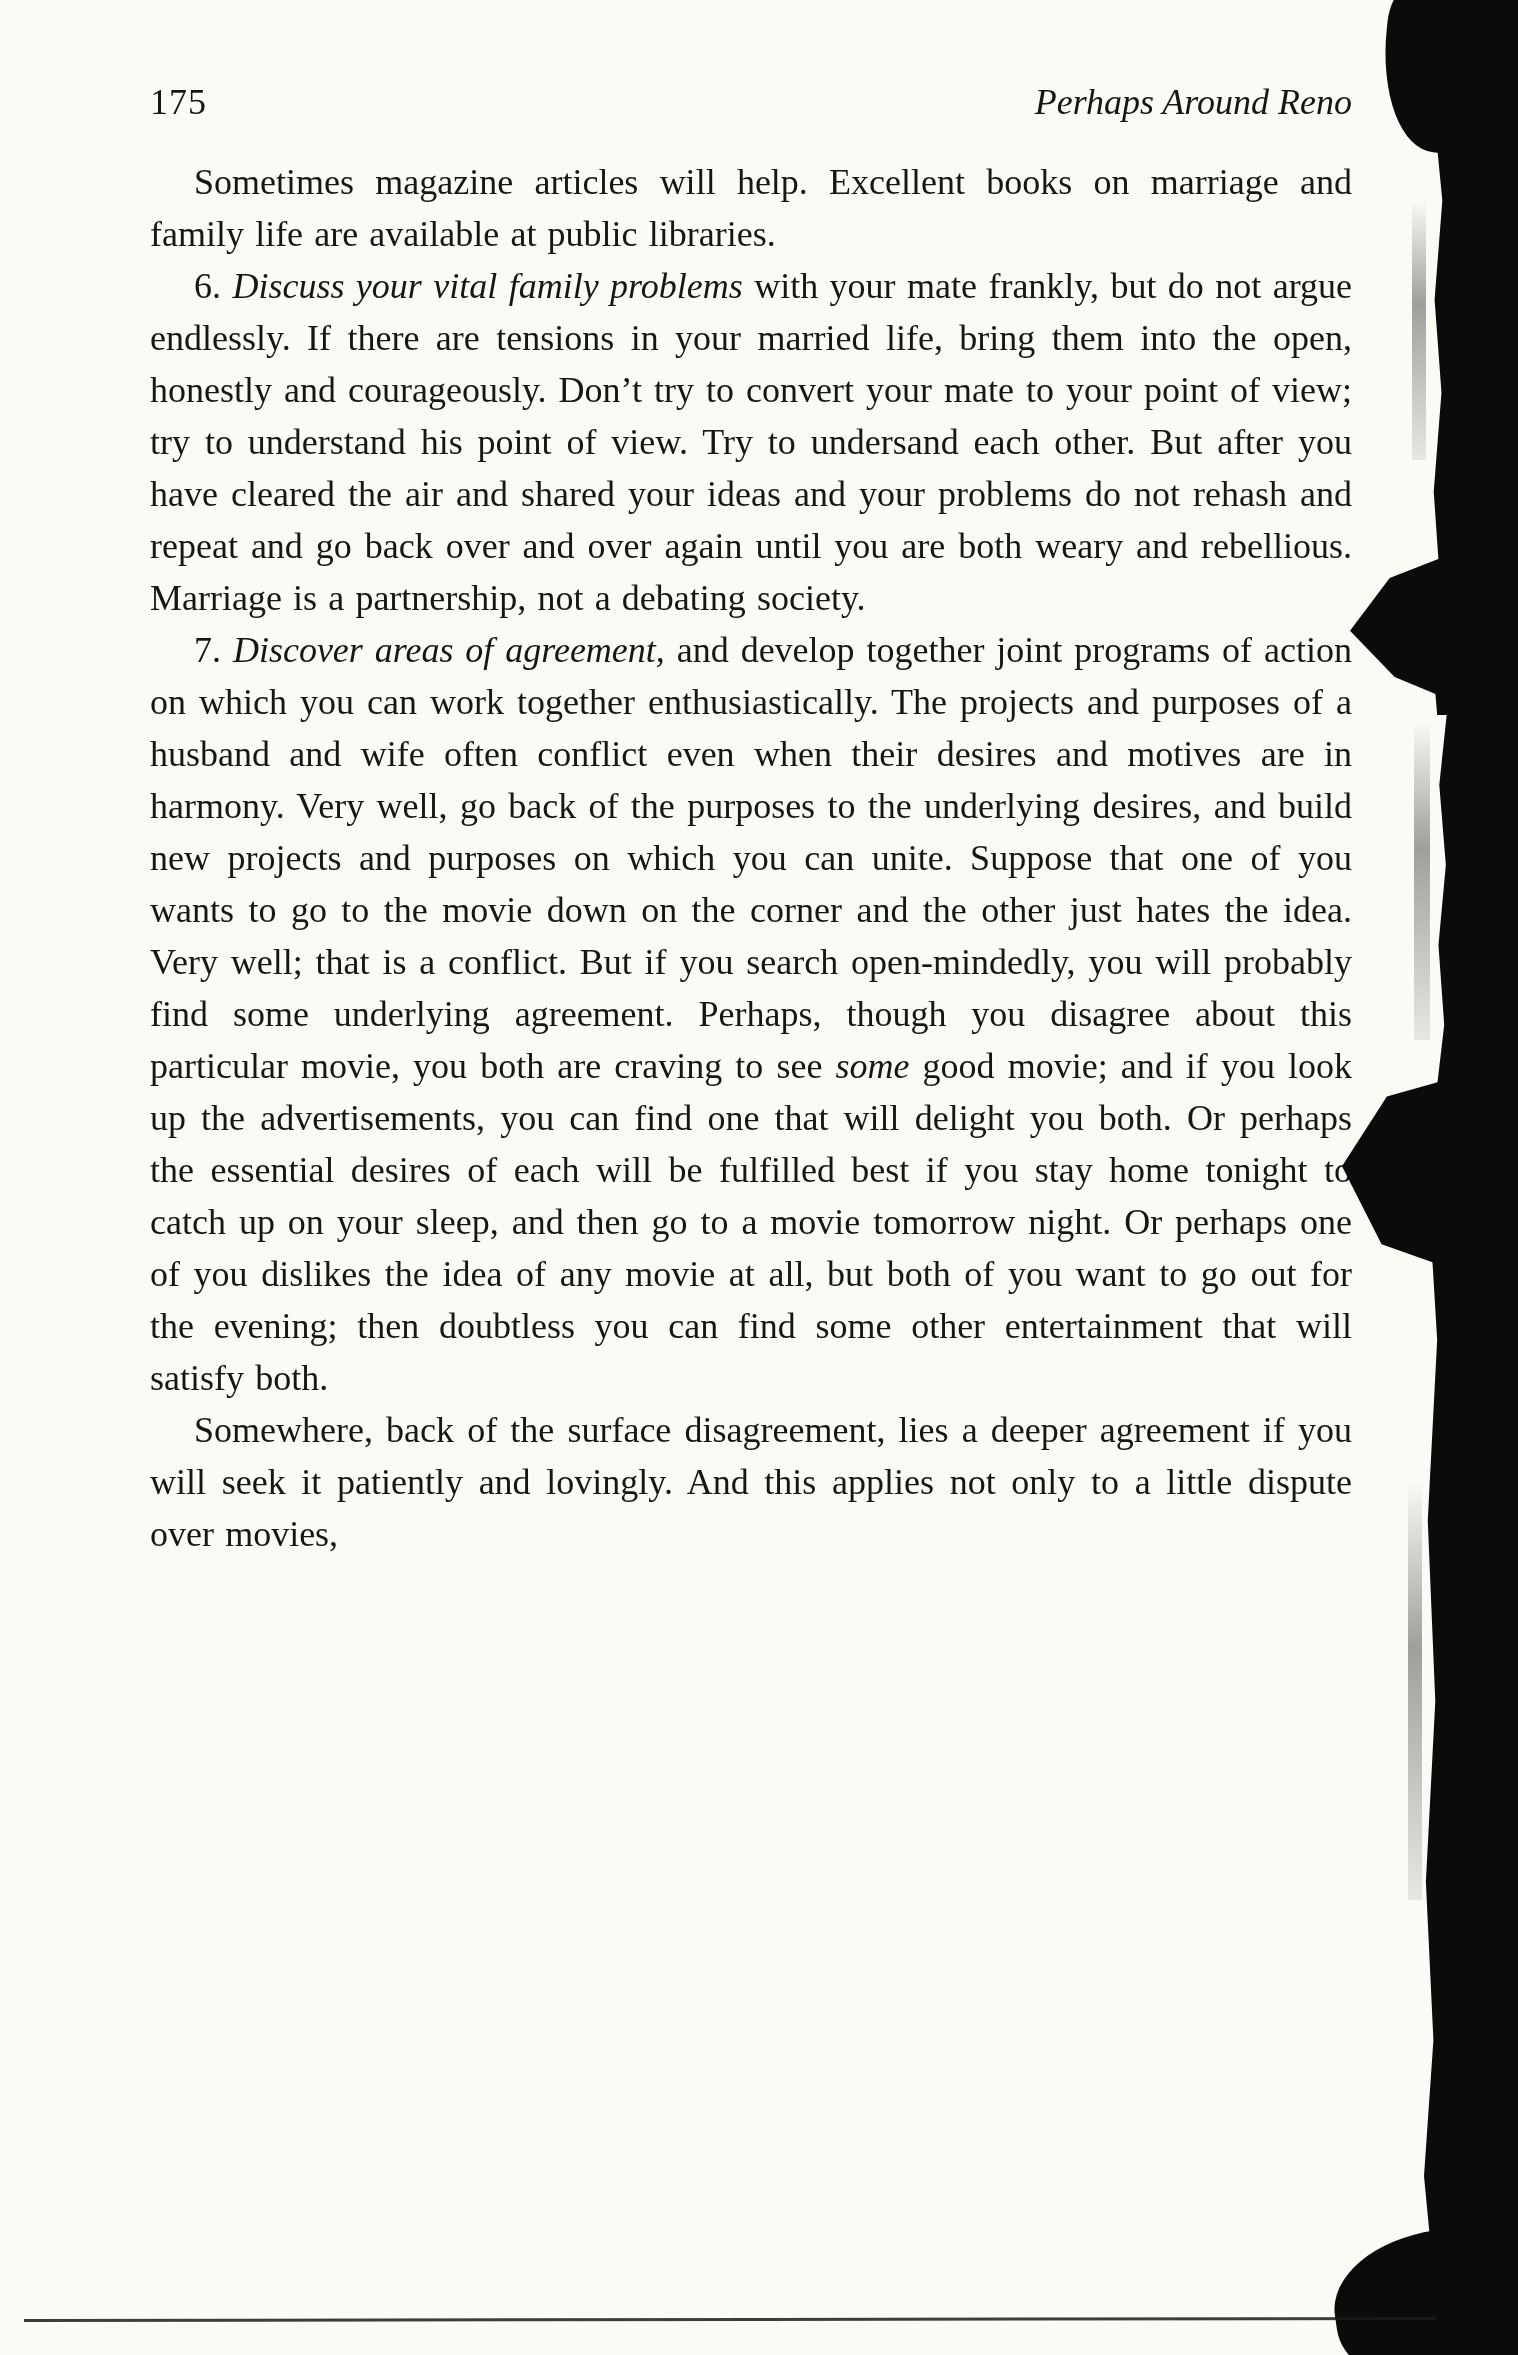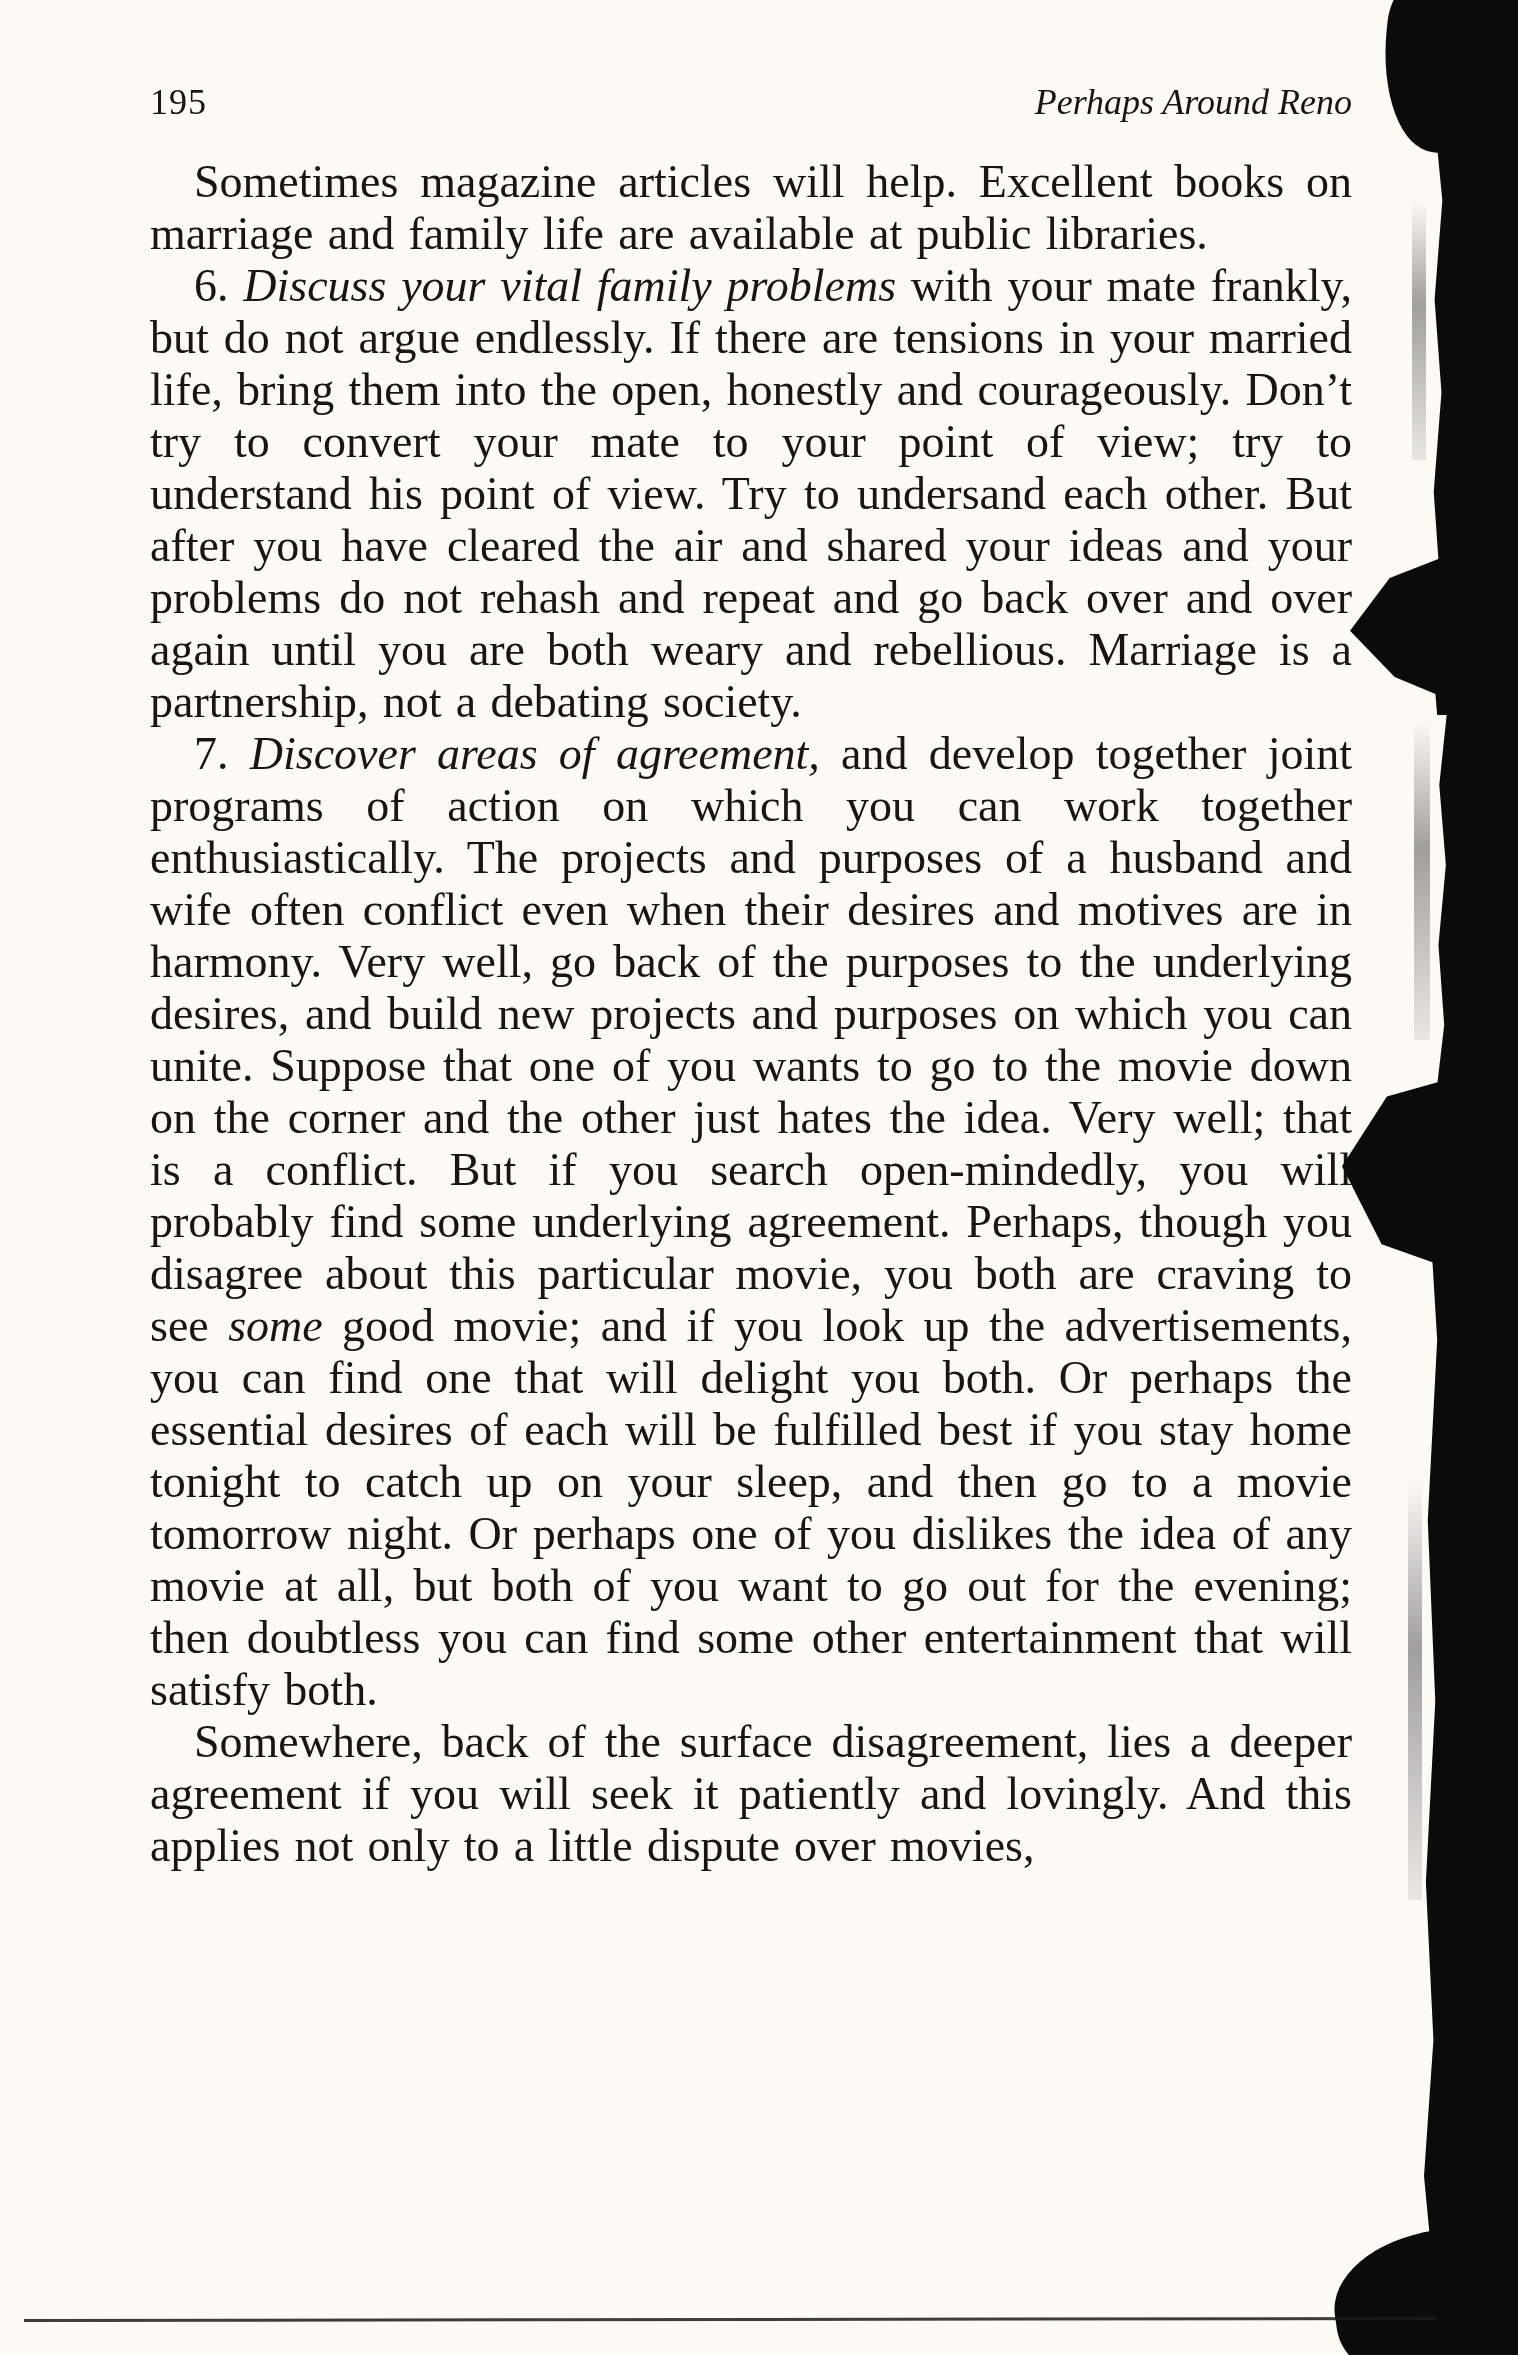--- a/index.html
+++ b/index.html
@@ -32,21 +32,21 @@
     margin-bottom: 32px;
   }
   .page-number {
     letter-spacing: 1px;
   }
   .running-title {
     font-style: italic;
   }
 
   .text-block {
-    font-size: 46px;
+    font-size: 36px;
     line-height: 52px;
     text-align: justify;
     word-spacing: 0.06em;
     hyphens: auto;
     -webkit-hyphens: auto;
   }
   .text-block p.para {
     margin: 0;
     text-indent: 44px;
   }
@@ -101,21 +101,21 @@
     background: #1d1b18;
     opacity: 0.85;
     transform: rotate(-0.08deg);
   }
 </style>
 </head>
 <body>
 
 <div class="page-inner">
   <header class="running-header">
-    <span class="page-number">195</span>
+    <span class="page-number">175</span>
     <span class="running-title">Perhaps Around Reno</span>
   </header>
 
   <main class="text-block">
       <p class="para"><span>Sometimes magazine articles will help. Excellent books on marriage and family life are available at public libraries.</span></p>
       <p class="para"><span>6. </span><i>Discuss your vital family problems</i><span> with your mate frankly, but do not argue endlessly. If there are tensions in your married life, bring them into the open, honestly and courageously. Don’t try to convert your mate to your point of view; try to understand his point of view. Try to undersand each other. But after you have cleared the air and shared your ideas and your problems do not rehash and repeat and go back over and over again until you are both weary and rebellious. Marriage is a partnership, not a debating society.</span></p>
       <p class="para"><span>7. </span><i>Discover areas of agreement,</i><span> and develop together joint programs of action on which you can work together enthusiastically. The projects and purposes of a husband and wife often conflict even when their desires and motives are in harmony. Very well, go back of the purposes to the underlying desires, and build new projects and purposes on which you can unite. Suppose that one of you wants to go to the movie down on the corner and the other just hates the idea. Very well; that is a conflict. But if you search open-mindedly, you will probably find some underlying agreement. Perhaps, though you disagree about this particular movie, you both are craving to see </span><i>some</i><span> good movie; and if you look up the advertisements, you can find one that will delight you both. Or perhaps the essential desires of each will be fulfilled best if you stay home tonight to catch up on your sleep, and then go to a movie tomorrow night. Or perhaps one of you dislikes the idea of any movie at all, but both of you want to go out for the evening; then doubtless you can find some other entertainment that will satisfy both.</span></p>
       <p class="para"><span>Somewhere, back of the surface disagreement, lies a deeper agreement if you will seek it patiently and lovingly. And this applies not only to a little dispute over movies,</span></p>
     </main>
 </div>

